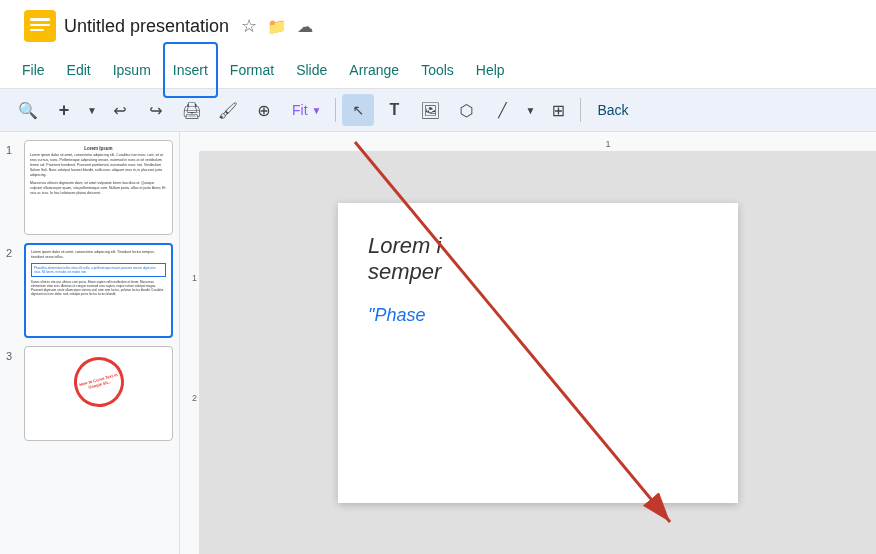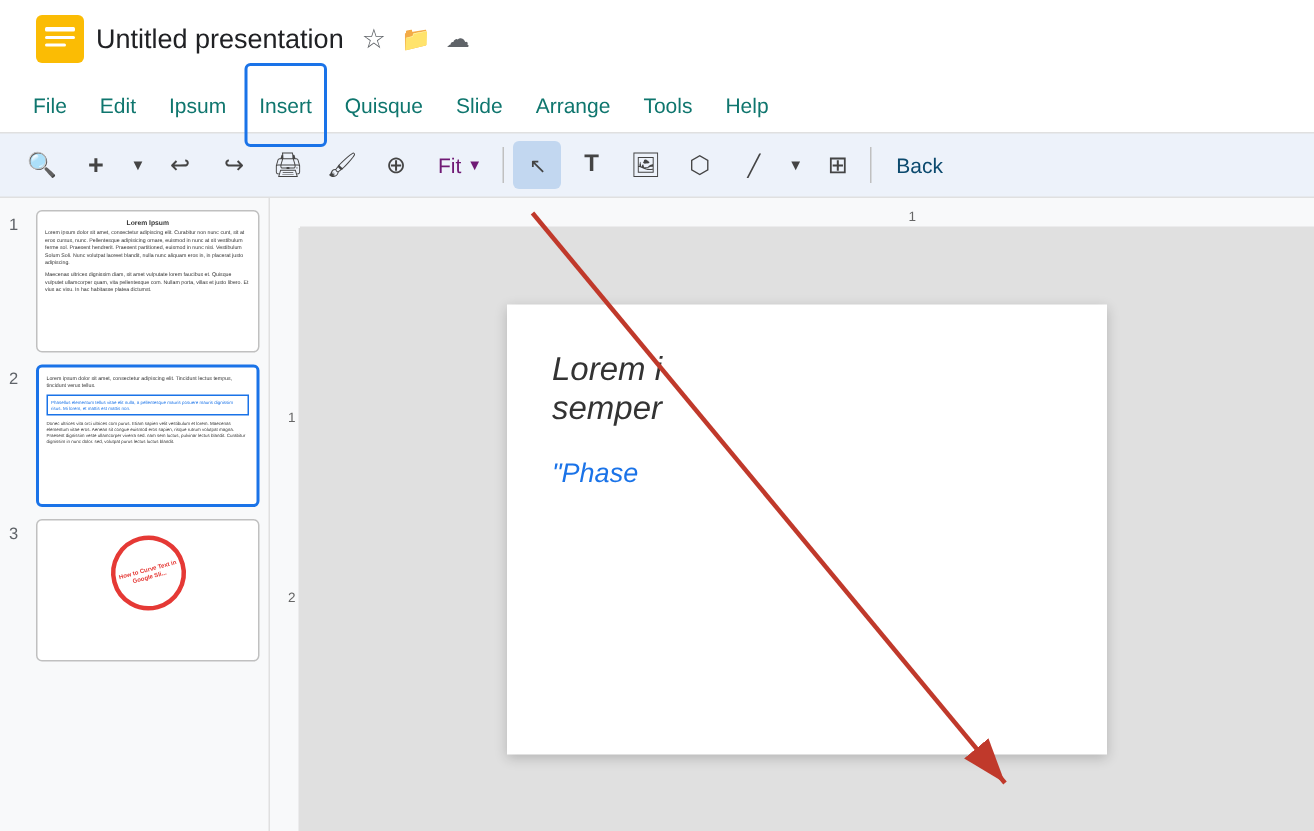--- a/index.html
+++ b/index.html
@@ -94,21 +94,21 @@
       width: 1px;
       height: 24px;
       background: #c0c0c0;
       margin: 0 2px;
     }
     .zoom-dropdown {
       display: flex;
       align-items: center;
       padding: 4px 8px;
       font-size: 14px;
-      color: #701a75;
+      color: #8b5cf6;
       cursor: pointer;
       border-radius: 4px;
       background: transparent;
       border: none;
       gap: 4px;
       justify-content: space-between;
     }
     .back-btn {
       padding: 4px 10px;
       font-size: 14px;
@@ -295,21 +295,21 @@
     <span style="cursor:pointer; font-size:16px;">📁</span>
     <span style="cursor:pointer; font-size:16px;">☁</span>
   </div>
 </div>
 
 <div class="menu-bar">
   <span class="menu-item">File</span>
   <span class="menu-item">Edit</span>
   <span class="menu-item">Ipsum</span>
   <span class="menu-item highlighted">Insert</span>
-  <span class="menu-item">Quisque</span>
+  <span class="menu-item">Format</span>
   <span class="menu-item">Slide</span>
   <span class="menu-item">Arrange</span>
   <span class="menu-item">Tools</span>
   <span class="menu-item">Help</span>
 </div>
 
 <div class="toolbar">
 
   <button class="toolbar-btn" title="Search">🔍</button>
 

